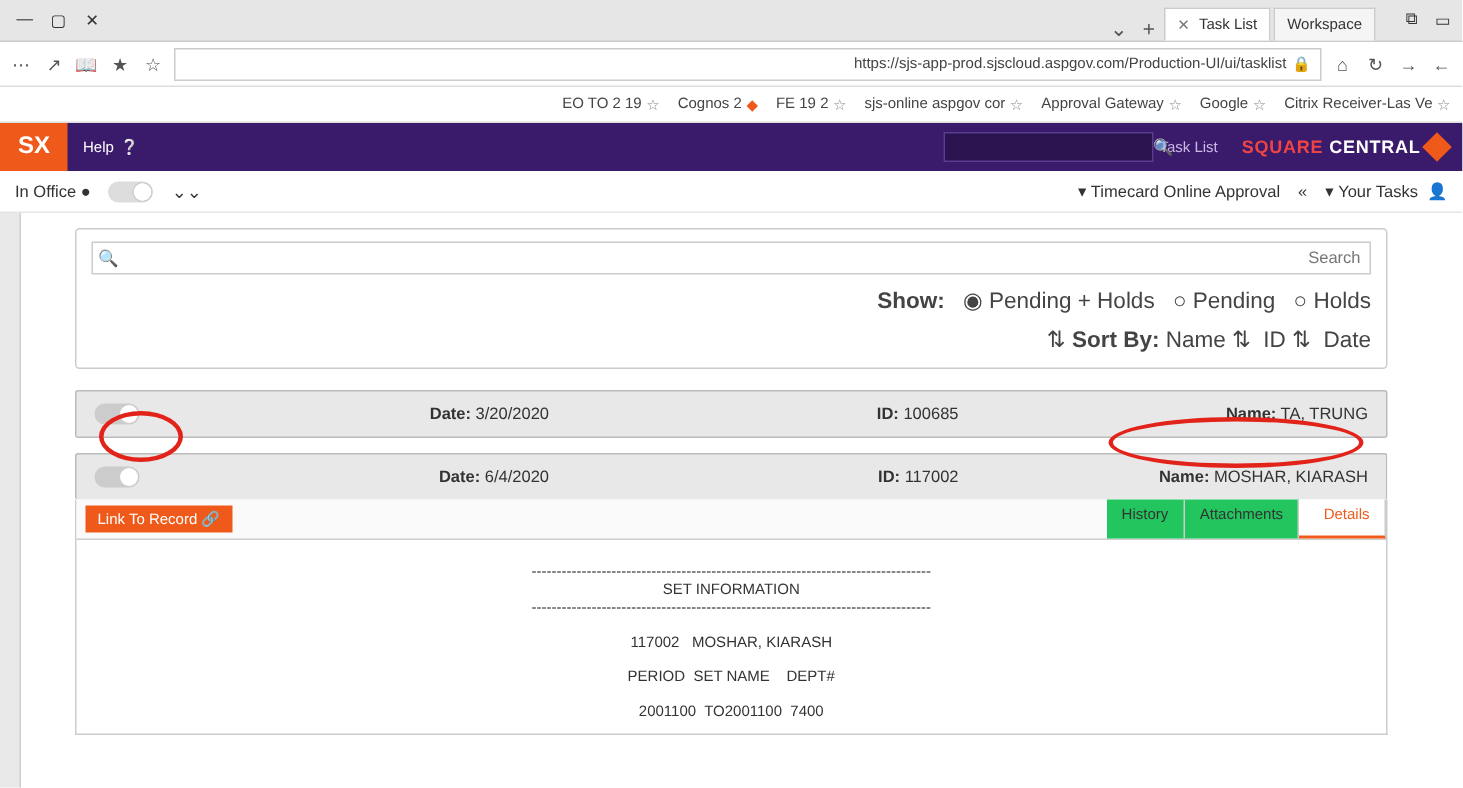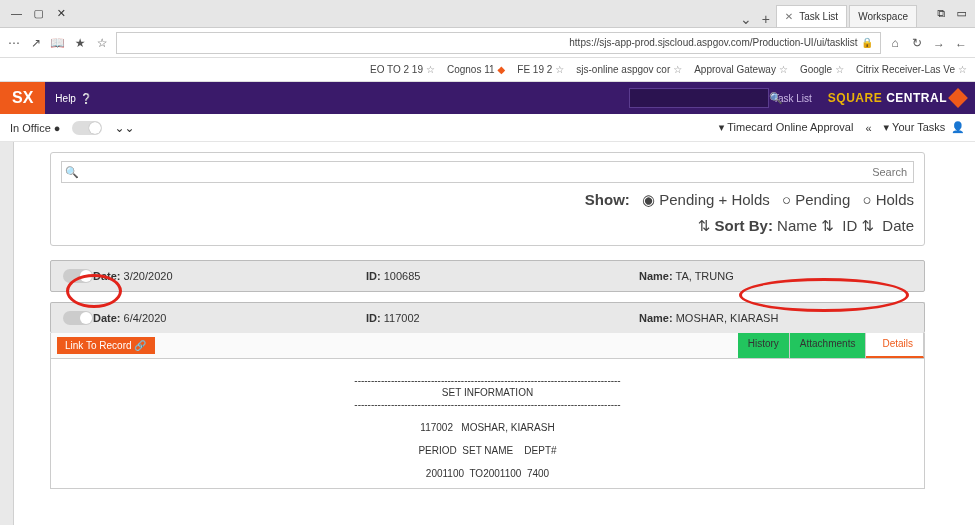--- a/index.html
+++ b/index.html
@@ -23,21 +23,21 @@
 
   
   .bookmarks { height: 24px; border-bottom: 1px solid #ddd; display: flex; align-items: center; padding: 0 8px; gap: 12px; font-size: 10px; color: #444; direction: rtl; }
   .bm { display: flex; align-items: center; gap: 3px; }
   .star { color:#888; font-size:10px; }
 
   
   .appbar { height: 32px; background: #3a1a6a; display: flex; align-items: center; color: #fff; direction: rtl; }
   .brand { display:flex; align-items:center; gap:4px; padding: 0 10px; font-size: 12px; letter-spacing: .5px; font-weight:600; }
   .brand .logo { width:14px; height:14px; background:#ef5a1a; display:inline-block; transform: rotate(45deg); }
-  .brand .sq { color:#eab308; }
+  .brand .sq { color:#ef4444; }
   .subtitle { font-size: 10px; color:#cbb8e6; margin: 0 6px; }
   .searchbox { flex:1; display:flex; align-items:center; }
   .searchbox .sinput { height: 20px; width: 140px; background:#2b1350; border:1px solid #5b3c8f; color:#fff; padding:0 18px 0 4px; font-size:10px; }
   .searchbox .sicon { margin-right:-16px; z-index:1; font-size:11px; color:#cbb8e6; }
   .help { display:flex; align-items:center; gap:4px; font-size:10px; padding:0 10px; }
   .sx { background:#ef5a1a; height:100%; display:flex; align-items:center; padding:0 12px; font-weight:bold; font-size:16px; }
 
   
   .subhdr { height: 28px; border-bottom: 1px solid #e5e5e5; display:flex; align-items:center; padding: 0 10px; font-size: 11px; color:#333; direction: rtl; }
   .subhdr .right { display:flex; align-items:center; gap:6px; }
@@ -51,21 +51,21 @@
   .scroll-shadow { position:absolute; top:142px; left:0; width:14px; bottom:0; background:#e9e9e9; border-right:1px solid #d0d0d0; }
 
   .panel { border:1px solid #ccc; border-radius:3px; background:#fff; padding:8px 10px 10px 10px; margin-bottom:14px; }
   .search-field { width:100%; height:22px; border:1px solid #ccc; padding:0 6px; font-size:11px; color:#888; }
   .search-row { display:flex; align-items:center; }
   .search-row .mag { margin-right:-18px; z-index:1; color:#888; font-size:11px; }
   .opts { margin-top:8px; font-size:15px; color:#444; }
   .opts label { margin-left:8px; }
 
   .row { border:1px solid #bbb; background:#e8e8e8; display:flex; align-items:center; padding:8px 12px; font-size:11px; margin-bottom:10px; border-radius:2px; }
-  .row .col { flex:1; text-align:left; }
+  .row .col { flex:1; text-align:right; }
   .row .label { font-weight:bold; }
   .row .tog { width:30px; height:14px; background:#ccc; border-radius:7px; position:relative; }
   .row .tog .knob { width:12px; height:12px; background:#fff; border-radius:50%; position:absolute; top:1px; right:1px; }
 
   .detail-panel { border:1px solid #ccc; border-top:none; }
   .tabs { display:flex; border-bottom:1px solid #ccc; background:#fafafa; font-size:10px; }
   .tab { padding:5px 10px; border-right:1px solid #ccc; background:#22c55e; }
   .tab.active { background:#fff; color:#ef5a1a; border-bottom:2px solid #ef5a1a;padding-left:16px; }
   .link-rec { background:#ef5a1a; color:#fff; font-size:10px; padding:3px 8px; margin:4px 6px; margin-right:auto;text-align:right; }
   .memo { padding:16px 24px 8px 24px; font-family: "Courier New", monospace; font-size:10px; color:#333; white-space:pre; text-align:center; direction:ltr; }
@@ -131,21 +131,21 @@
   <span class="bm">
       <span class="star">☆</span>
       <span>sjs-online aspgov cor</span>
     </span>
   <span class="bm">
       <span class="star">☆</span>
       <span>FE 19 2</span>
     </span>
   <span class="bm">
       <span style="color:#ef5a1a">◆</span>
-      <span>Cognos 11</span>
+      <span>Cognos 2</span>
     </span>
   <span class="bm">
       <span class="star">☆</span>
       <span>19 2 EO TO</span>
     </span>
 </div>
 
 <div class="appbar">
   <div class="brand">
     <span class="logo"></span>

